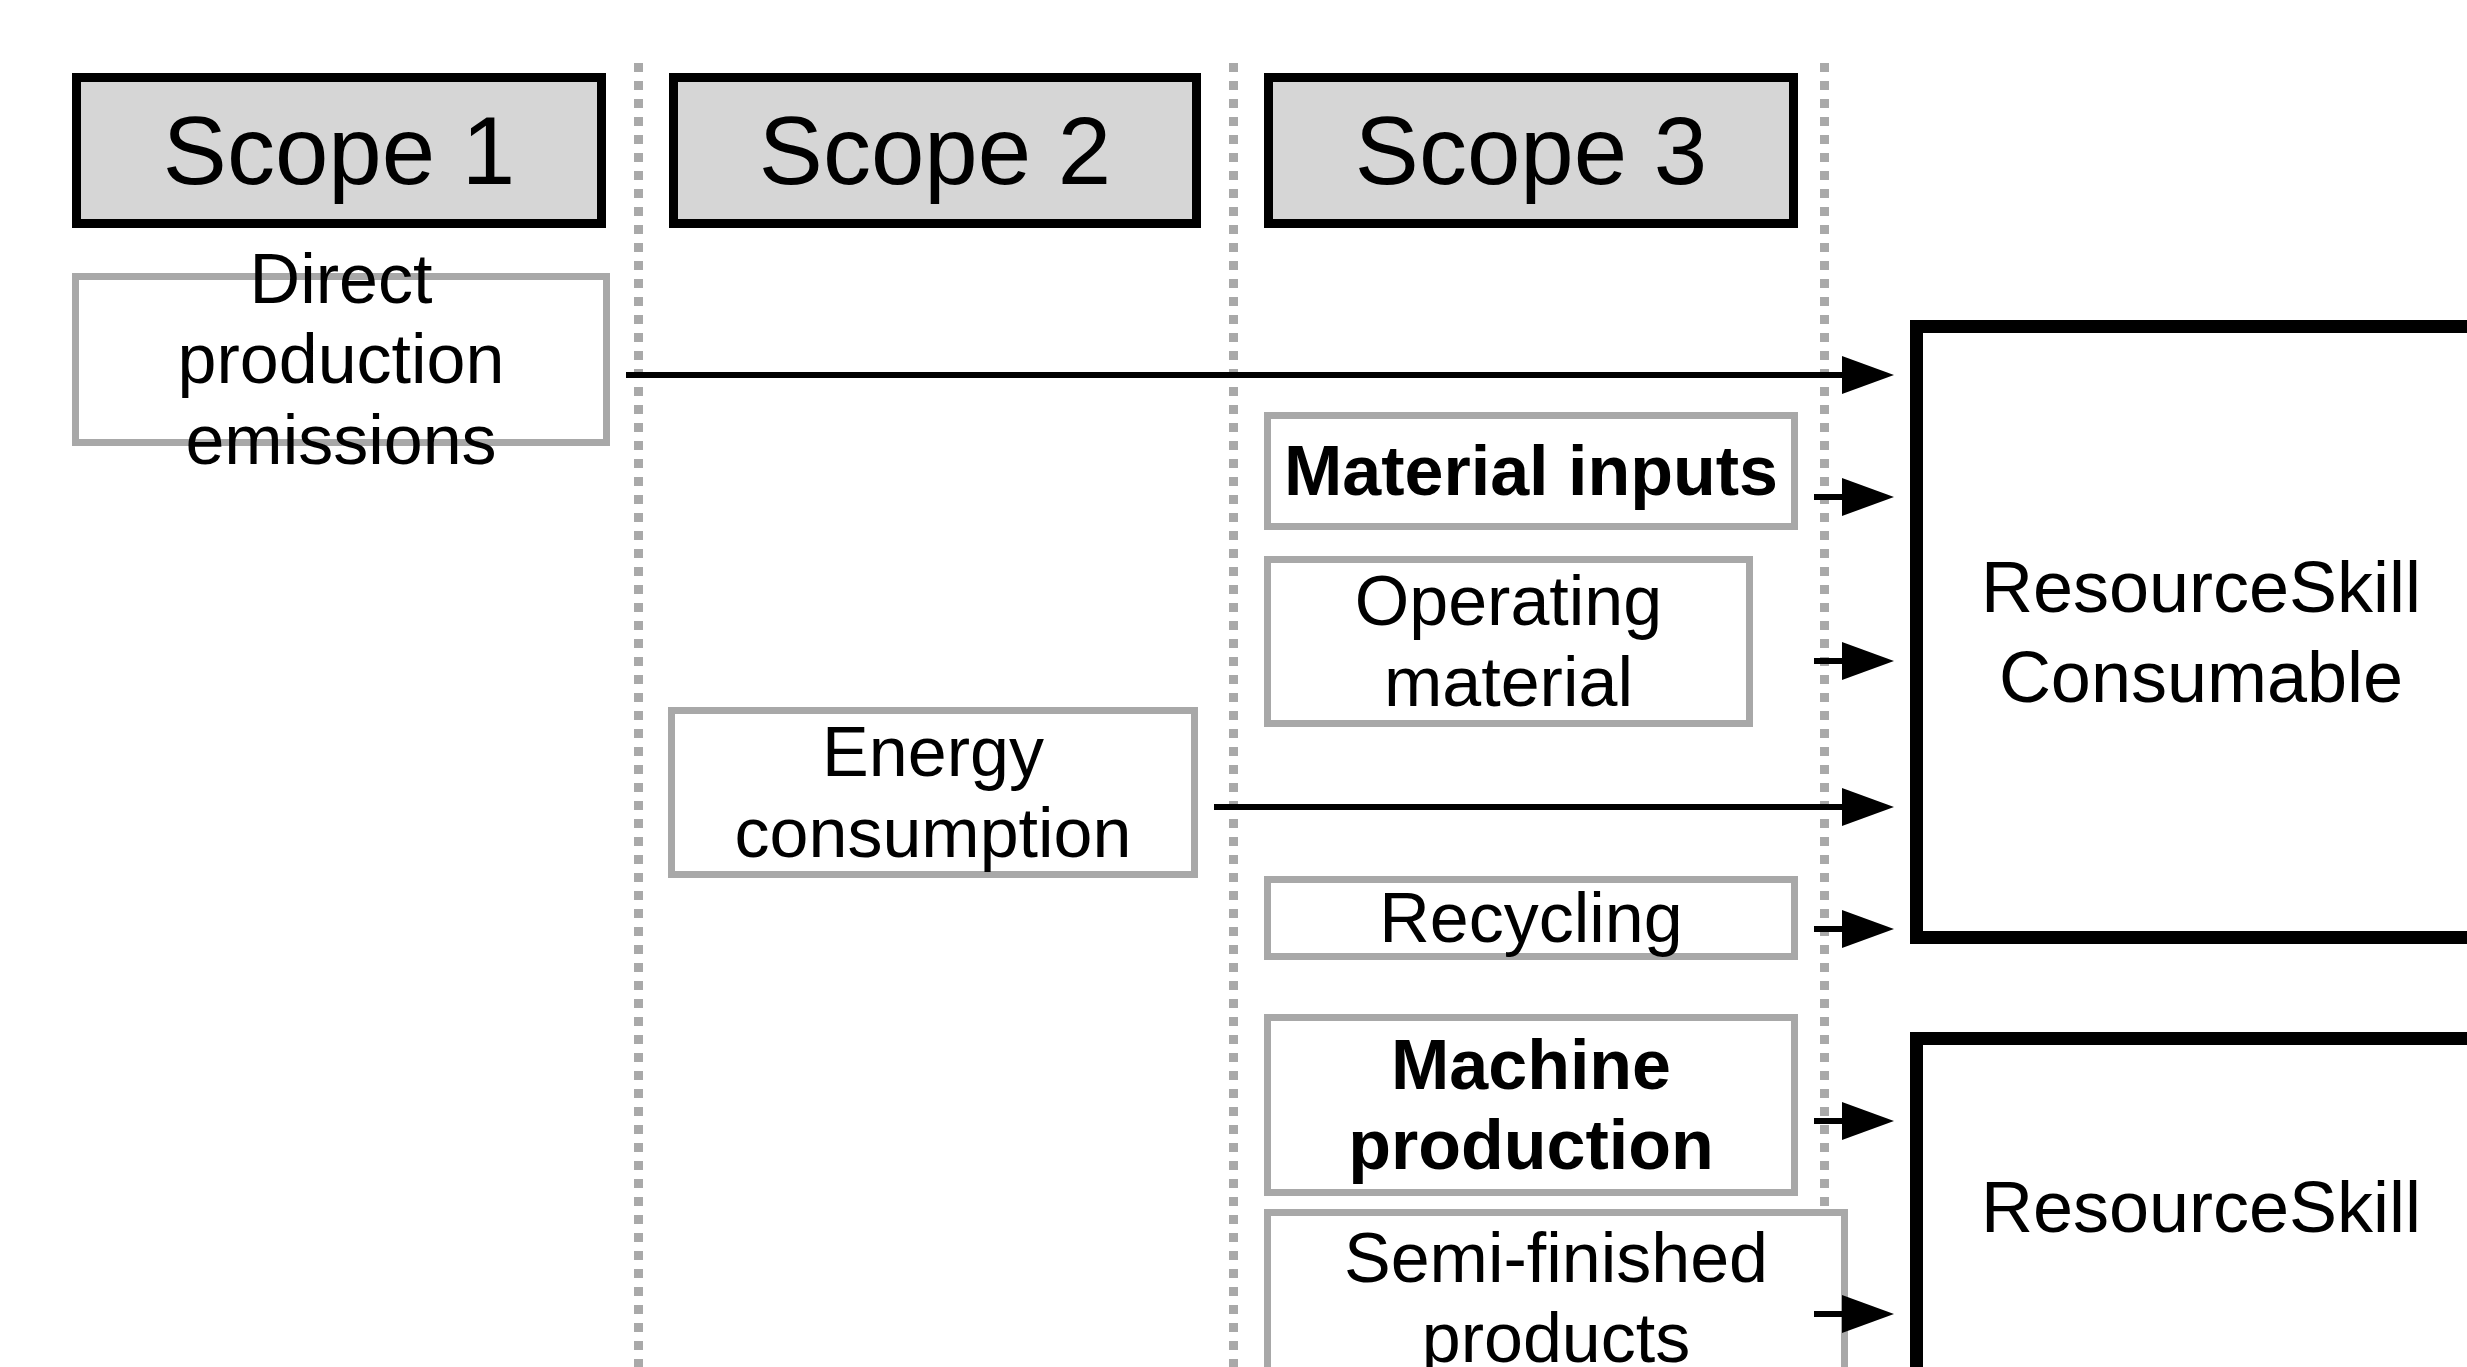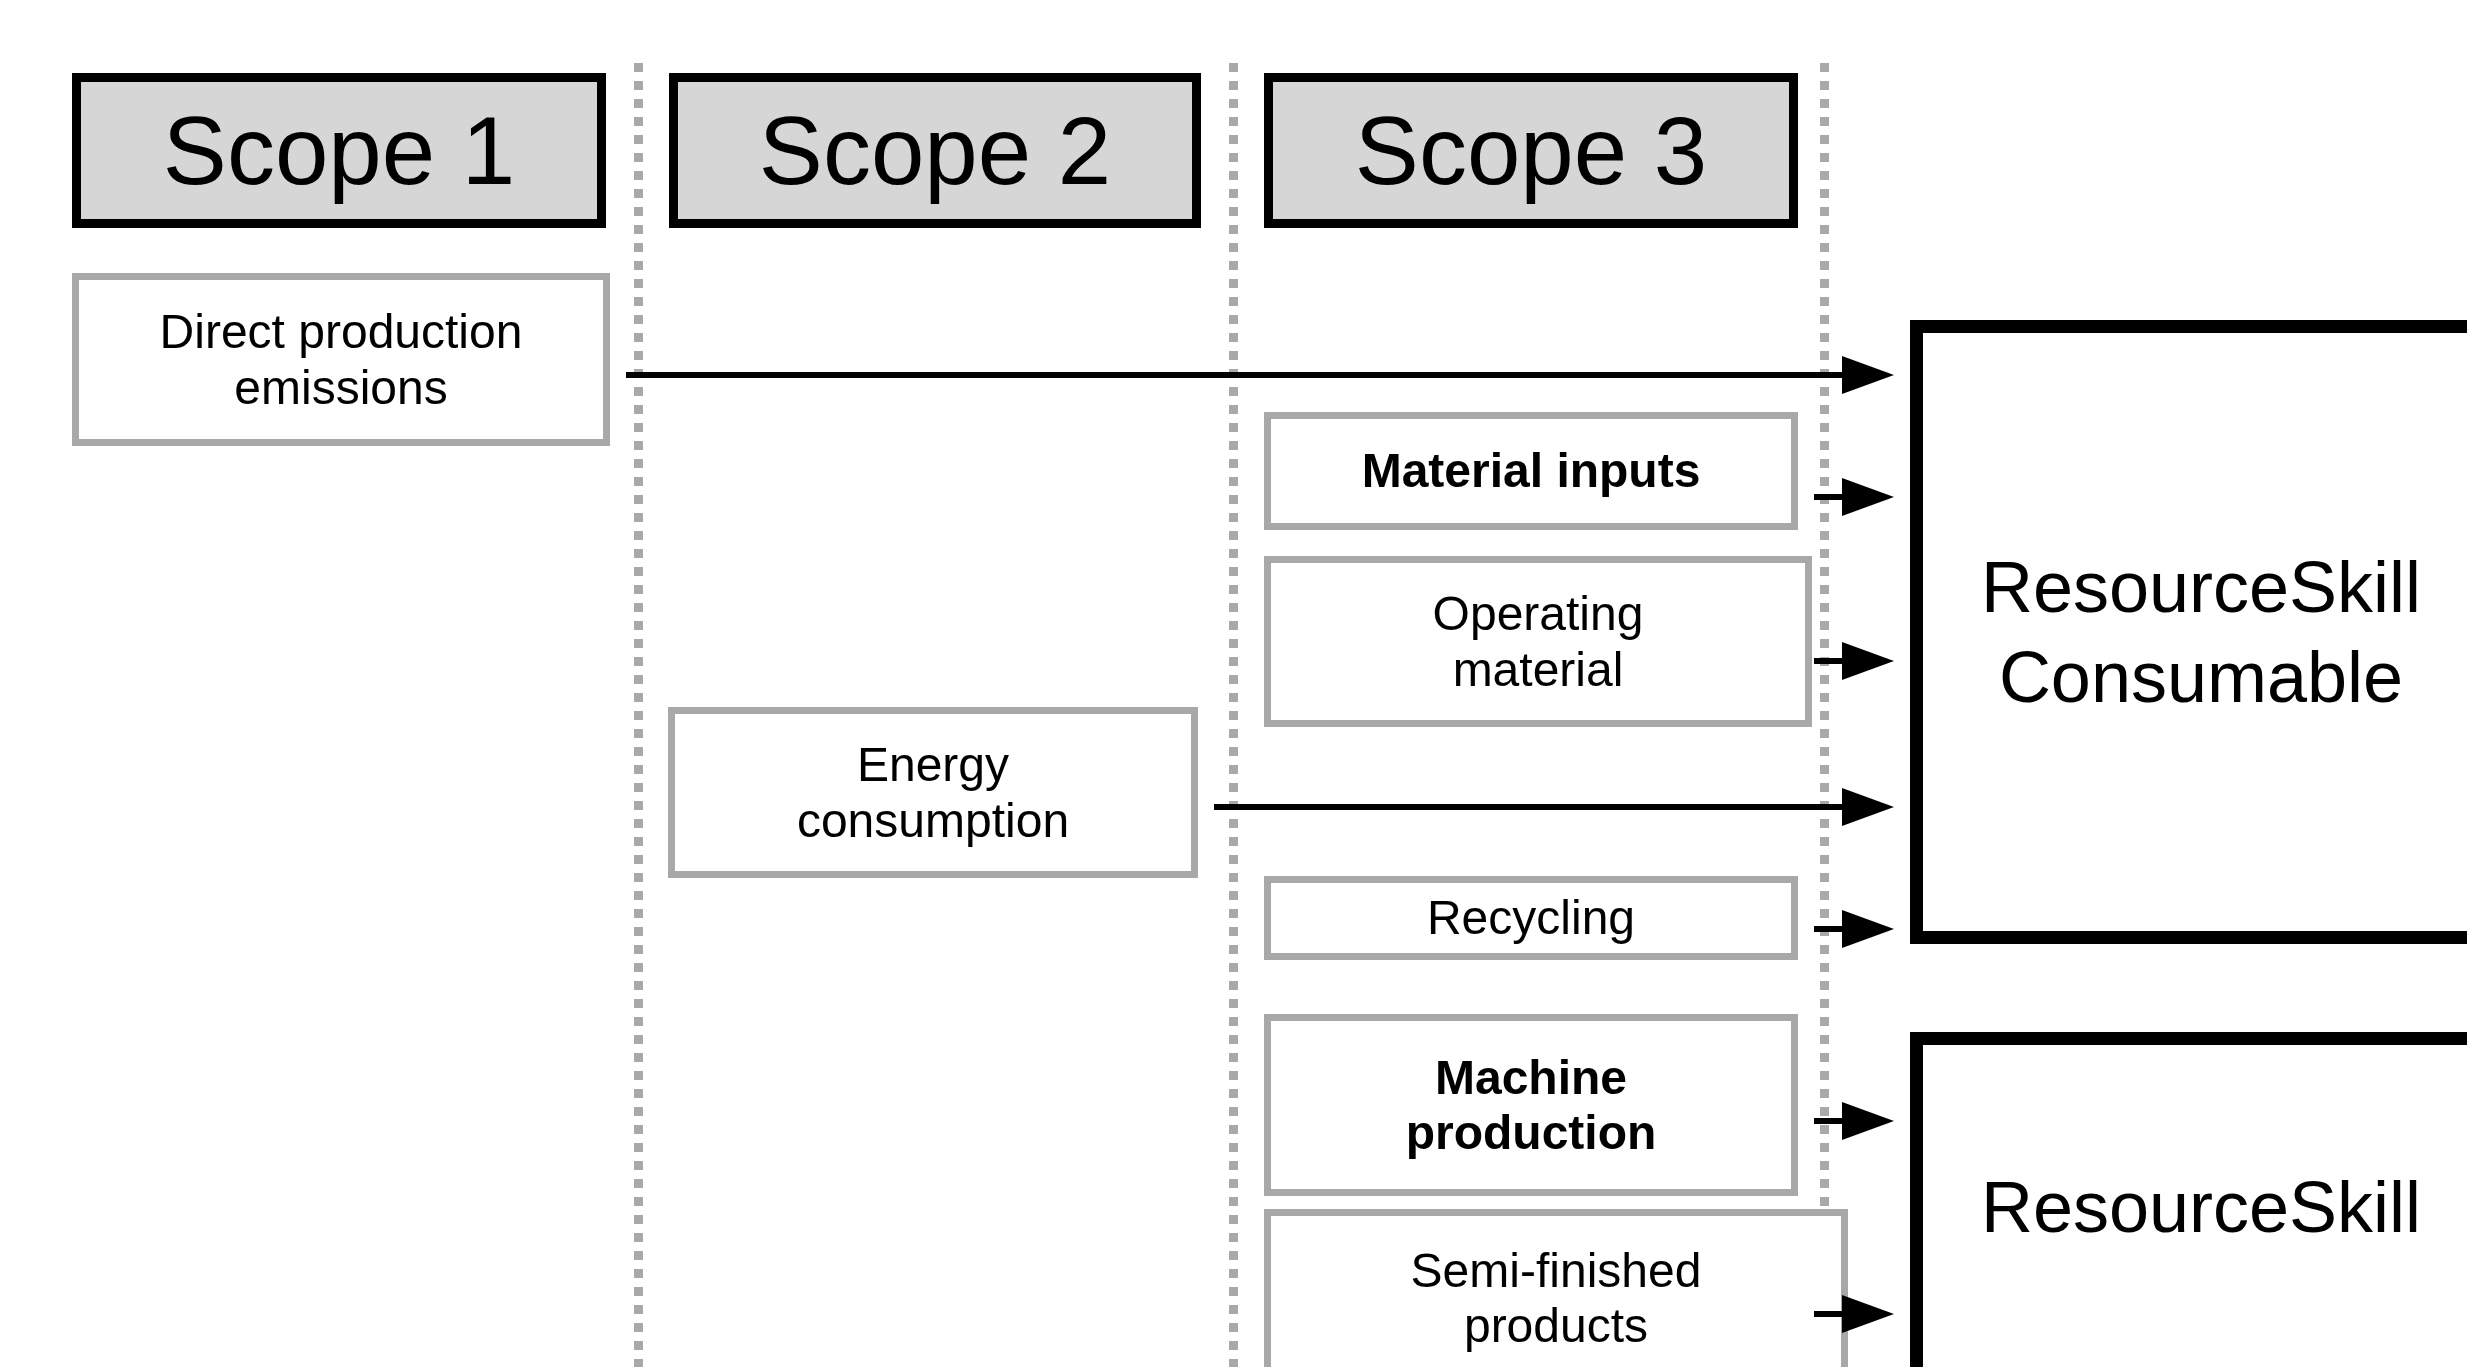--- a/index.html
+++ b/index.html
@@ -17,21 +17,21 @@
     border: 9px solid #000;
     display: flex; align-items: center; justify-content: center;
     font-size: 96px;
     white-space: pre-line; text-align: center;
   }
   .item {
     position: absolute;
     background: #ffffff;
     border: 7px solid #a8a8a8;
     display: flex; align-items: center; justify-content: center;
-    font-size: 48px; line-height: 1.15;
+    font-size: 70px; line-height: 1.15;
     white-space: pre-line; text-align: center;
   }
   .big {
     position: absolute;
     background: #ffffff;
     border: 13px solid #000;
     display: flex; align-items: center; justify-content: center;
     font-size: 72px; line-height: 1.25;
     white-space: pre-line; text-align: center;
   }
@@ -65,21 +65,21 @@
 <div class="divider" style="left:1181px;"></div>
 <div class="divider" style="left:1772px;"></div>
 
 <div class="item" style="left:24px; top:225px; width:538px; height:173px;">Direct production
 emissions</div>
 
 <div class="item" style="left:620px; top:659px; width:530px; height:171px;">Energy
 consumption</div>
 
 <div class="item" style="left:1216px; top:364px; width:534px; height:118px;font-weight:bold;">Material inputs</div>
-<div class="item" style="left:1216px; top:508px; width:548px; height:171px;">Operating
+<div class="item" style="left:1216px; top:508px; width:489px; height:171px;">Operating
 material</div>
 <div class="item" style="left:1216px; top:828px; width:534px; height:84px;">Recycling</div>
 <div class="item" style="left:1216px; top:966px; width:534px; height:182px;font-weight:bold;">Machine
 production</div>
 <div class="item" style="left:1216px; top:1161px; width:584px; height:178px;">Semi-finished
 products</div>
 
 <div class="big" style="left:1862px; top:272px; width:582px; height:624px;">ResourceSkill
 Consumable</div>
 <div class="big" style="left:1862px; top:984px; width:582px; height:349px;">ResourceSkill</div>

